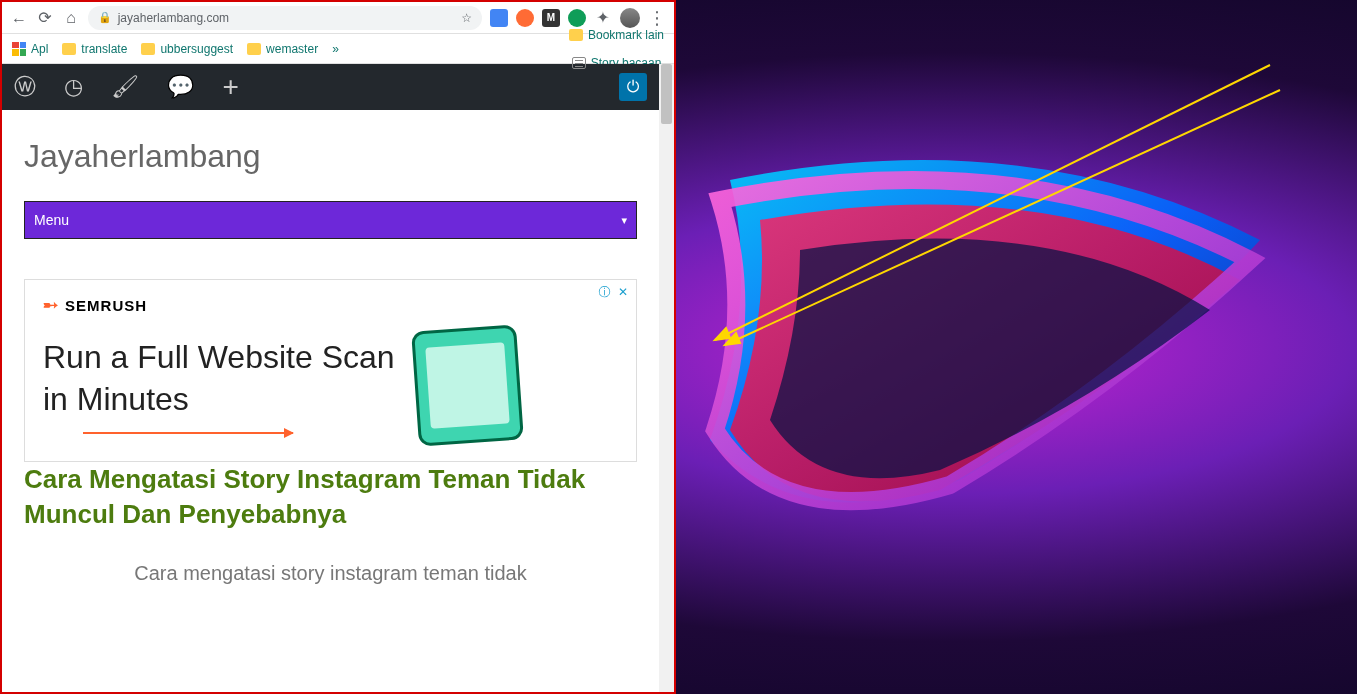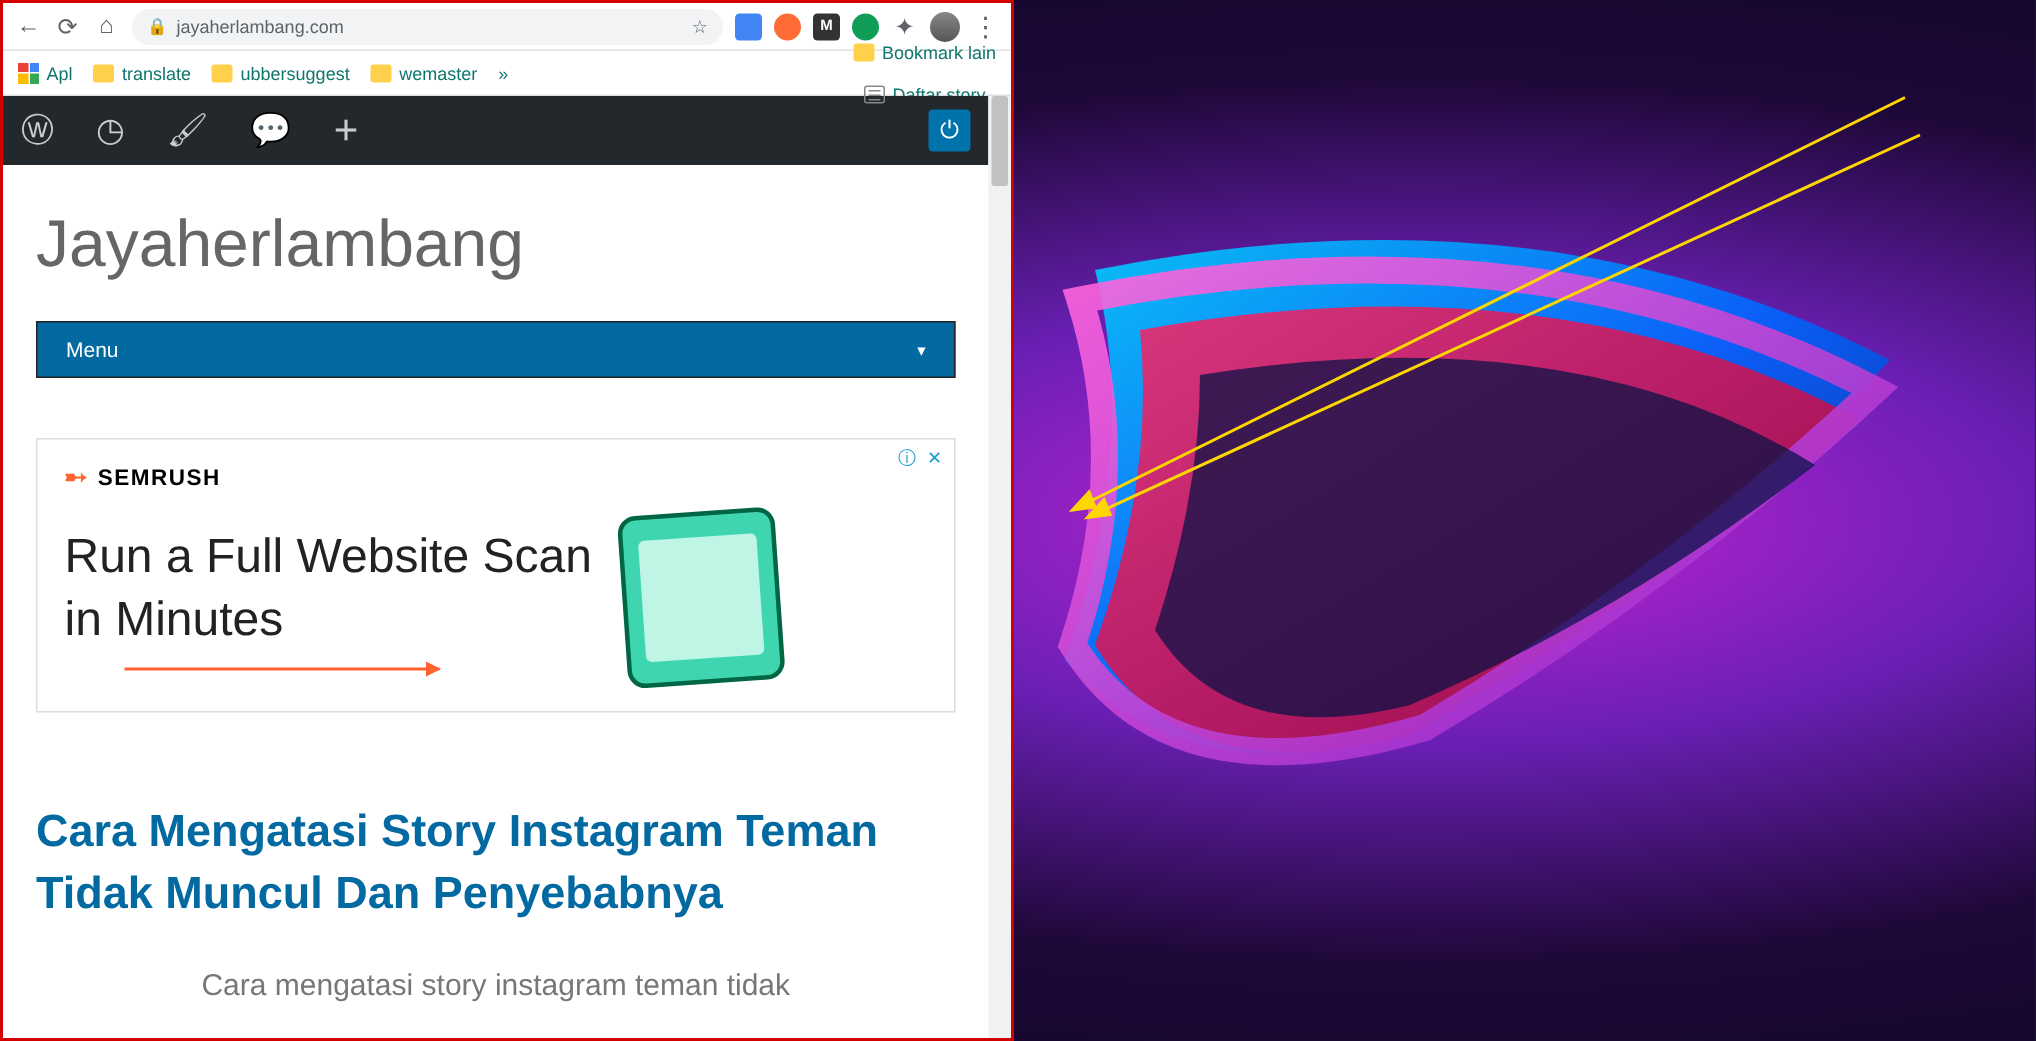--- a/index.html
+++ b/index.html
@@ -71,43 +71,43 @@
 .wp-admin-bar {
   height: 46px; background: #23282d; display: flex; align-items: center;
   padding: 0 12px; gap: 28px; color: #eee;
 }
 .wp-icon { font-size: 22px; cursor: pointer; color:#ccc; }
 .wp-spacer { flex:1; }
 .wp-power { width:28px; height:28px; background:#0073aa; display:flex; align-items:center; justify-content:center; color:#fff; border-radius:3px; }
 
 
 .page { padding: 28px 22px; }
-.site-title { font-size: 44px; color: #666; font-weight: normal; margin-bottom: 26px; }
+.site-title { font-size: 32px; color: #666; font-weight: normal; margin-bottom: 26px; }
 .menu-bar {
-  background: #0369a1; color: #fff; padding: 10px 19px;
+  background: #6d28d9; color: #fff; padding: 10px 9px;
   font-size: 14px; display:flex; justify-content:space-between; align-items:center;
   border:1px solid #222; margin-bottom: 40px; cursor:pointer;
 }
 .menu-bar .chev { font-size:11px; }
 
 
 .ad-box { border:1px solid #ddd; padding: 14px 18px 18px; position:relative; }
 .ad-close { position:absolute; top:4px; right:6px; font-size:12px; color:#1a9fce; letter-spacing:2px; cursor:pointer; }
 .ad-logo { display:flex; align-items:center; gap:6px; font-weight:bold; font-size:15px; letter-spacing:1px; }
 .ad-logo .flame { color:#ff622d; font-size:18px; }
 .ad-row { display:flex; align-items:center; gap:20px; margin-top:12px; }
 .ad-text { font-size: 32px; color:#222; line-height:1.3; }
 .ad-text strong { font-weight:400; }
 .ad-arrow { width:210px; height:2px; background:#ff622d; position:relative; margin-top:8px; }
 .ad-arrow::after { content:""; position:absolute; right:-1px; top:-4px; border-left:10px solid #ff622d; border-top:5px solid transparent; border-bottom:5px solid transparent; }
 .ad-img { width:105px; height:115px; background:#3ed5b0; border-radius:12px; position:relative; transform:rotate(-4deg); border:3px solid #064; }
 .ad-img::before { content:""; position:absolute; top:14px; left:10px; right:10px; bottom:14px; background:#bff5e5; border-radius:4px; }
 
 
-.article-title { font-size: 30px; color:#0369a1; margin-top: 60px; line-height:1.35; }
+.article-title { font-size: 26px; color:#4d7c0f; line-height:1.35; }
 .article-sub { font-size:20px; color:#777; text-align:center; margin-top:30px; }
 </style>
 </head>
 <body>
 
 <div class="desktop-bg">
   <div class="swoosh">
     <svg viewBox="0 0 680 520">
       <defs>
         <linearGradient id="g1" x1="0" y1="0" x2="1" y2="1">
@@ -187,21 +187,21 @@
       <span>»</span>
     </div>
     <div class="bm-sep"></div>
     <div class="bm-right">
       <div class="bm-item">
         <div class="bm-folder"></div>
         <span>Bookmark lain</span>
       </div>
       <div class="bm-item">
         <div class="bm-list-icon"></div>
-        <span>Daftar story</span>
+        <span>Story bacaan</span>
       </div>
     </div>
   </div>
 
   <div class="content-wrap">
     <div class="content">
 
       <div class="wp-admin-bar">
         <span class="wp-icon">ⓦ</span>
         <span class="wp-icon">◷</span>

